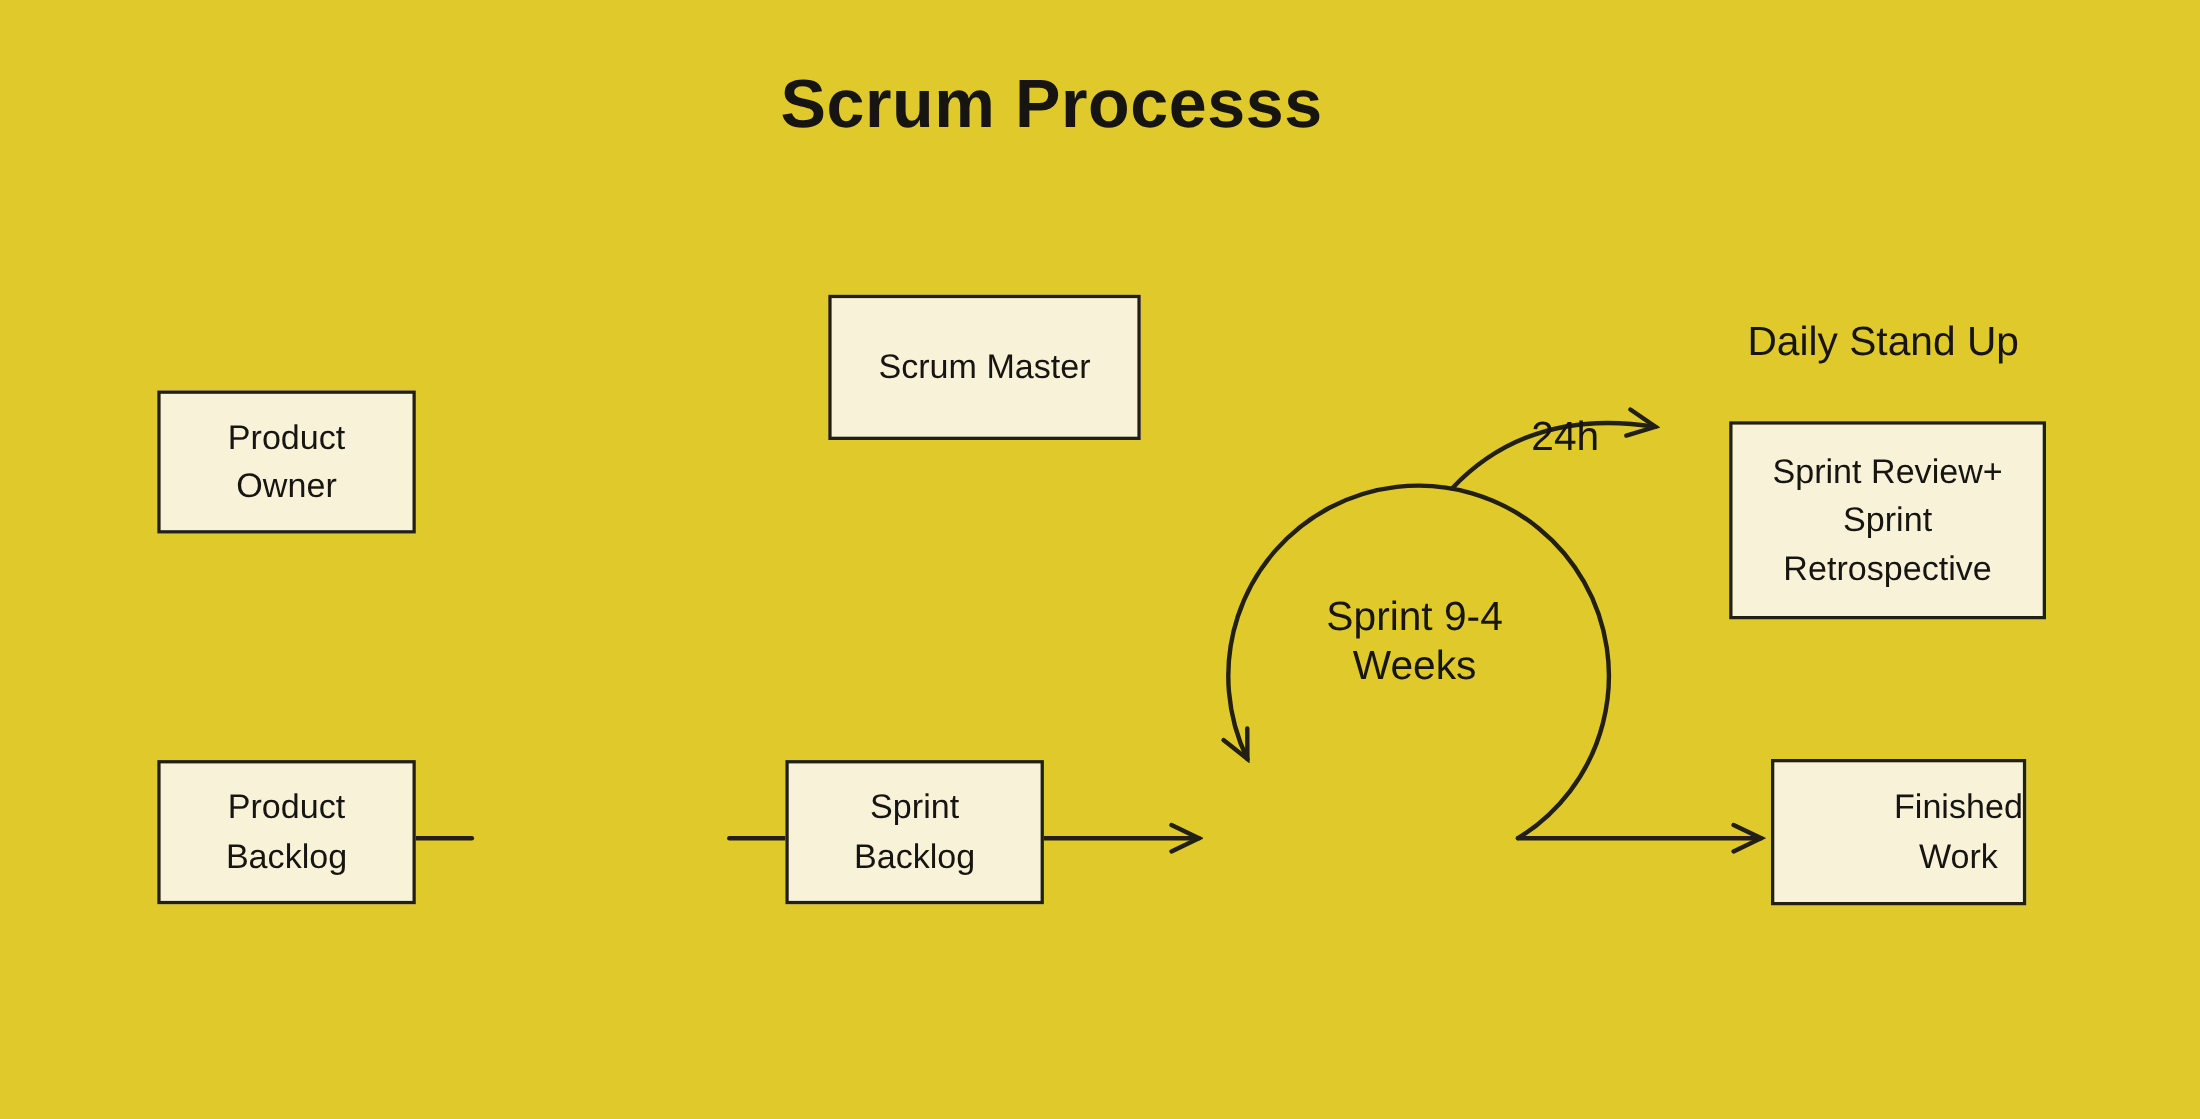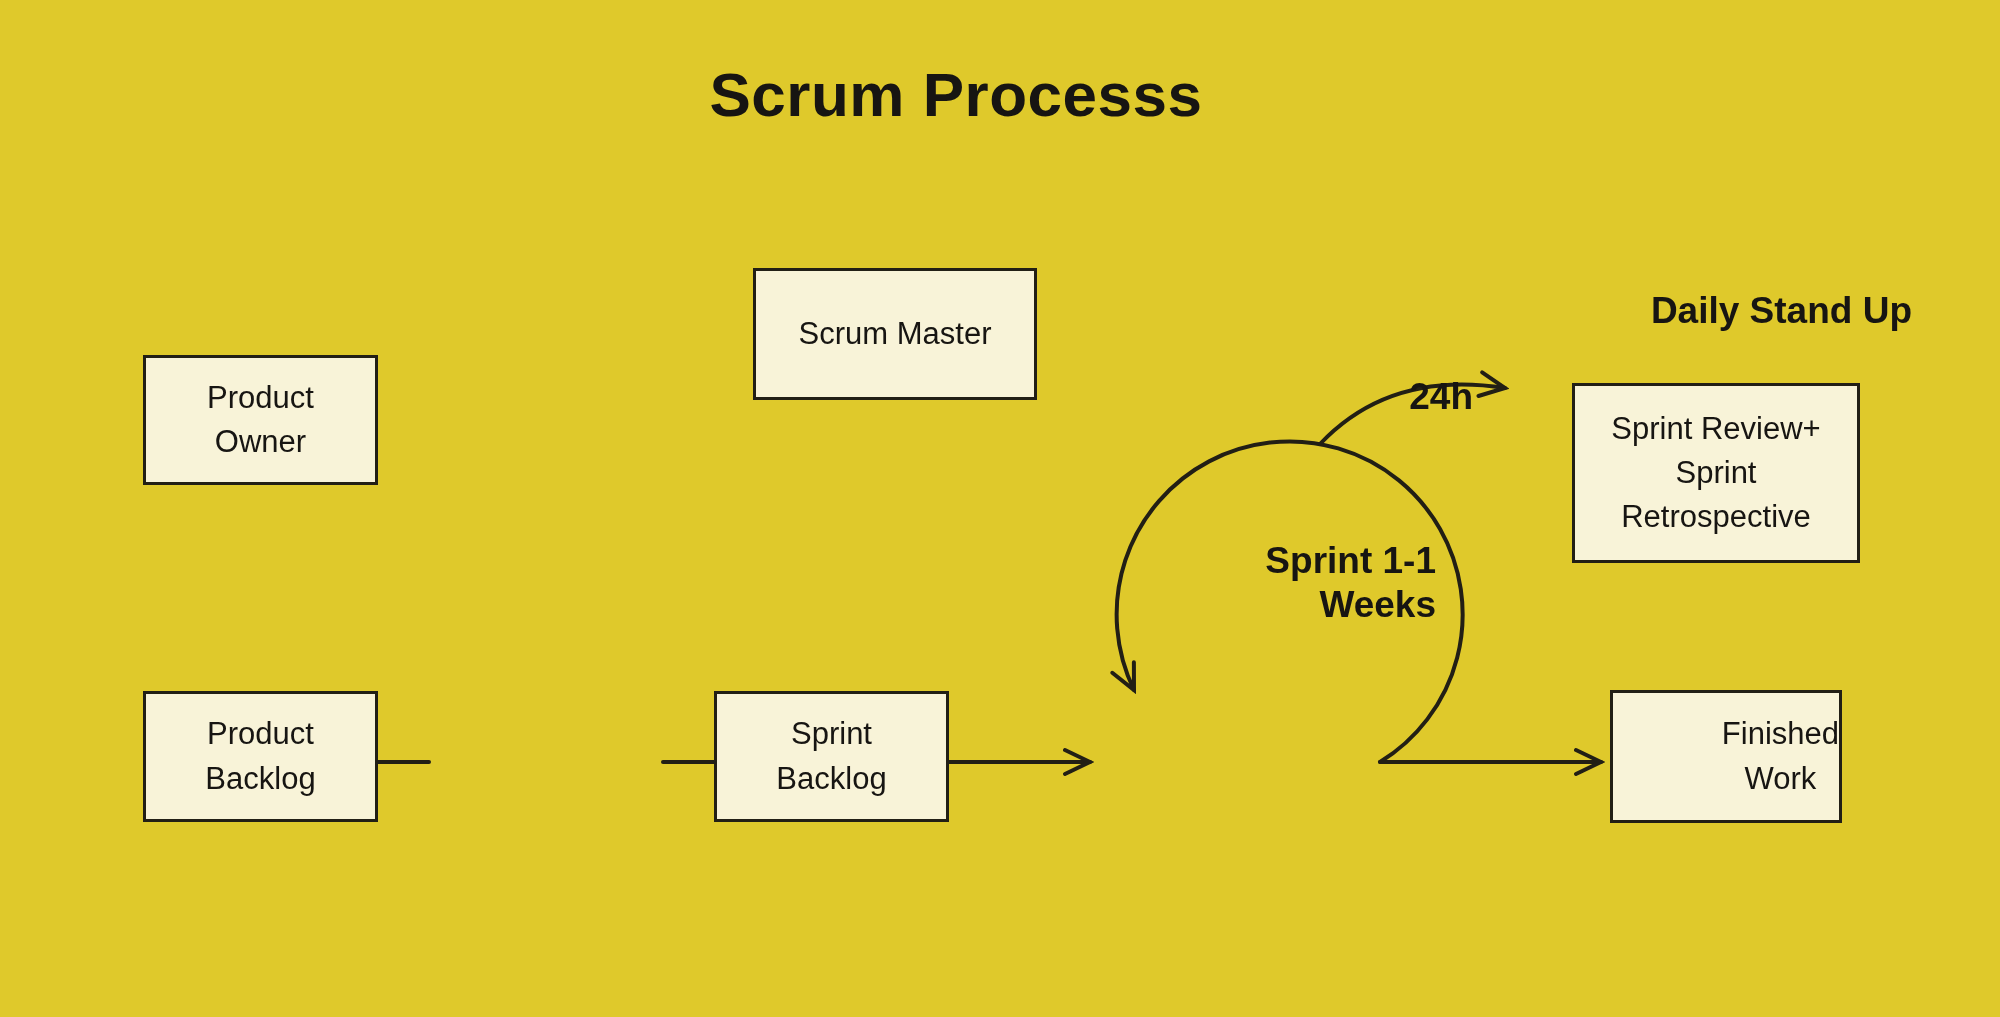--- a/index.html
+++ b/index.html
@@ -26,22 +26,22 @@
     position: absolute;
     display: flex; align-items: center; justify-content: center;
     text-align: center;
     background: var(--box-fill, #f8f3d8);
     border: 3px solid var(--line, #221f15);
     color: var(--text, #171512);
     font-size: 31px; line-height: 1.42;
   }
   .node span { white-space: pre-line; }
   .flow-label {
-    position: absolute; text-align: right;
-    font-weight: 700; color: var(--text, #171512);
+    position: absolute; text-align: center;
+    font-weight: 400; color: var(--text, #171512);
     font-size: 37px; line-height: 1.2;
     white-space: pre-line;
   }
   svg.connectors {
     position: absolute; left: 0; top: 0;
     width: 2000px; height: 1017px;
     display: block;
   }
   svg.connectors path {
     fill: none;
@@ -99,18 +99,18 @@
 Retrospective</span>
   </div>
 
   <div class="node" style="left:1610px; top:690px; width:232px; height:133px;justify-content:flex-end;">
     <span>Finished
 Work</span>
   </div>
 
   <div class="flow-label" style="left:1512px; top:289px; width:400px;">Daily Stand Up</div>
 
-  <div class="flow-label" style="left:1136px; top:539px; width:300px;">Sprint 1-1
+  <div class="flow-label" style="left:1136px; top:539px; width:300px;">Sprint 9-4
 Weeks</div>
 
   <div class="flow-label" style="left:1373px; top:375px; width:100px;">24h</div>
 
 </div>
 
 </body></html>

